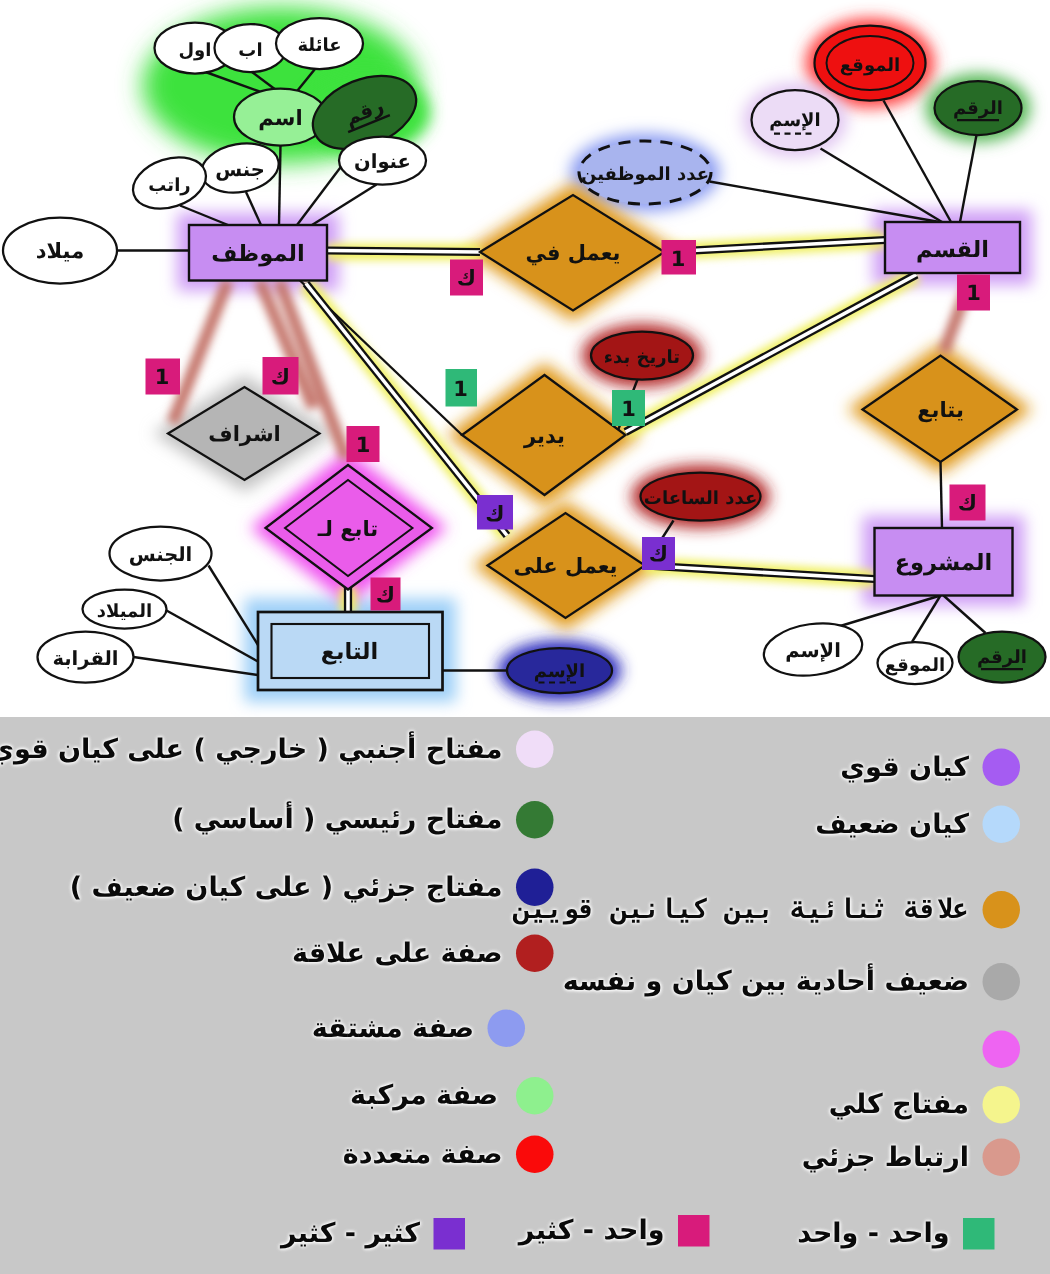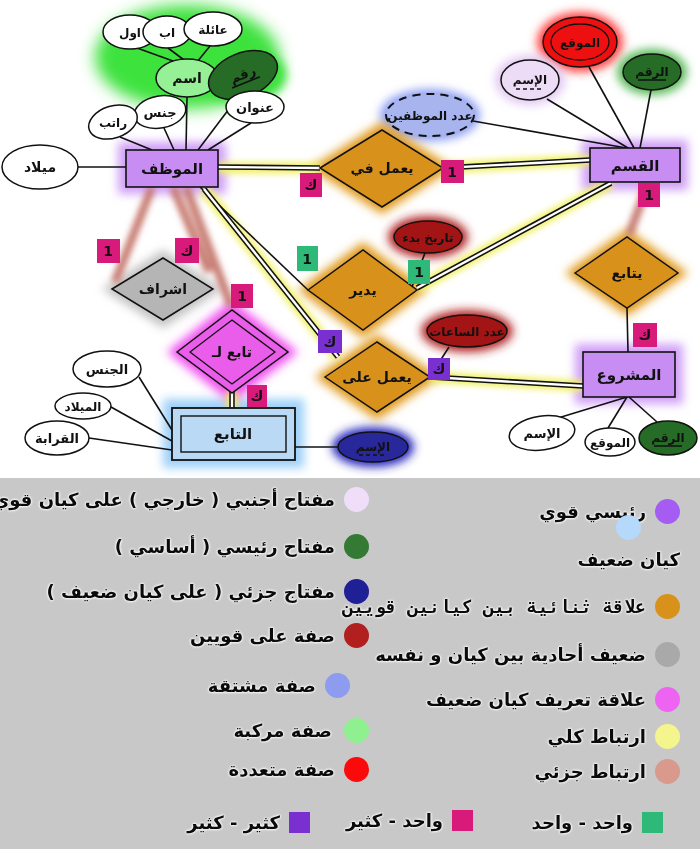--- a/index.html
+++ b/index.html
@@ -11,21 +11,21 @@
   .legend-row{position:absolute;display:flex;direction:rtl;align-items:center;gap:9px;white-space:nowrap;}
   .swatch-circle{width:25px;height:25px;border-radius:50%;flex:0 0 auto;}
   .swatch-square{width:21px;height:21px;flex:0 0 auto;}
   .legend-label{font-size:18px;font-weight:bold;color:#0a0a0a;
     text-shadow:0 0 3px #fff,0 0 3px #fff,0 0 2px #fff;}
   
   .L1{top:487px;right:331px;} .L2{top:534px;right:331px;} .L3{top:579px;right:331px;}
   .L4{top:623px;right:331px;} .L5{top:673px;right:350px;} .L6{top:718px;right:331px;gap:12px;}
   .L7{top:757px;right:331px;}
   
-  .R1{top:499px;right:20px;} .R2{top:515px;right:20px;flex-direction:column;} .R3{top:594px;right:20px;font-family:Liberation Mono, monospace;}
+  .R1{top:499px;right:20px;} .R2{top:537px;right:20px;} .R3{top:594px;right:20px;font-family:Liberation Mono, monospace;}
   .R4{top:642px;right:20px;} .R5{top:687px;right:20px;} .R6{top:724px;right:20px;}
   .R7{top:759px;right:20px;}
   
   .B1{top:812px;right:37px;} .B2{top:810px;right:227px;justify-content:flex-end;} .B3{top:812px;right:390px;}
 </style>
 </head>
 <body>
 
 <div class="stage">
   <div class="legend-bg"></div>
@@ -331,58 +331,57 @@
     <div class="legend-row L2">
       <span class="swatch-circle" style="background: rgb(52, 122, 52);"></span>
       <span class="legend-label">مفتاح رئيسي ( أساسي )</span>
     </div>
     <div class="legend-row L3">
       <span class="swatch-circle" style="background: rgb(31, 31, 150);"></span>
       <span class="legend-label">مفتاج جزئي ( على كيان ضعيف )</span>
     </div>
     <div class="legend-row L4">
       <span class="swatch-circle" style="background: rgb(177, 31, 31);"></span>
-      <span class="legend-label">صفة على قويين</span>
+      <span class="legend-label">صفة على علاقة</span>
     </div>
     <div class="legend-row L5">
       <span class="swatch-circle" style="background: rgb(141, 155, 240);"></span>
       <span class="legend-label">صفة مشتقة</span>
     </div>
     <div class="legend-row L6">
       <span class="swatch-circle" style="background: rgb(142, 240, 142);"></span>
       <span class="legend-label">صفة مركبة</span>
     </div>
     <div class="legend-row L7">
       <span class="swatch-circle" style="background: rgb(250, 10, 10);"></span>
       <span class="legend-label">صفة متعددة</span>
     </div>
 
     <div class="legend-row R1">
       <span class="swatch-circle" style="background: rgb(165, 92, 242);"></span>
-      <span class="legend-label">رئيسي قوي</span>
+      <span class="legend-label">كيان قوي</span>
     </div>
     <div class="legend-row R2">
       <span class="swatch-circle" style="background: rgb(181, 217, 251);"></span>
       <span class="legend-label">كيان ضعيف</span>
     </div>
     <div class="legend-row R3">
       <span class="swatch-circle" style="background: rgb(216, 146, 27);"></span>
       <span class="legend-label">علاقة ثنائية بين كيانين قويين</span>
     </div>
     <div class="legend-row R4">
       <span class="swatch-circle" style="background: rgb(169, 169, 169);"></span>
       <span class="legend-label">ضعيف أحادية بين كيان و نفسه</span>
     </div>
     <div class="legend-row R5">
       <span class="swatch-circle" style="background: rgb(238, 100, 242);"></span>
-      <span class="legend-label">علاقة تعريف كيان ضعيف</span>
     </div>
     <div class="legend-row R6">
       <span class="swatch-circle" style="background: rgb(245, 245, 141);"></span>
-      <span class="legend-label">ارتباط كلي</span>
+      <span class="legend-label">مفتاج كلي</span>
     </div>
     <div class="legend-row R7">
       <span class="swatch-circle" style="background: rgb(217, 153, 141);"></span>
       <span class="legend-label">ارتباط جزئي</span>
     </div>
 
     <div class="legend-row B1">
       <span class="swatch-square" style="background: rgb(47, 185, 120);"></span>
       <span class="legend-label">واحد - واحد</span>
     </div>

